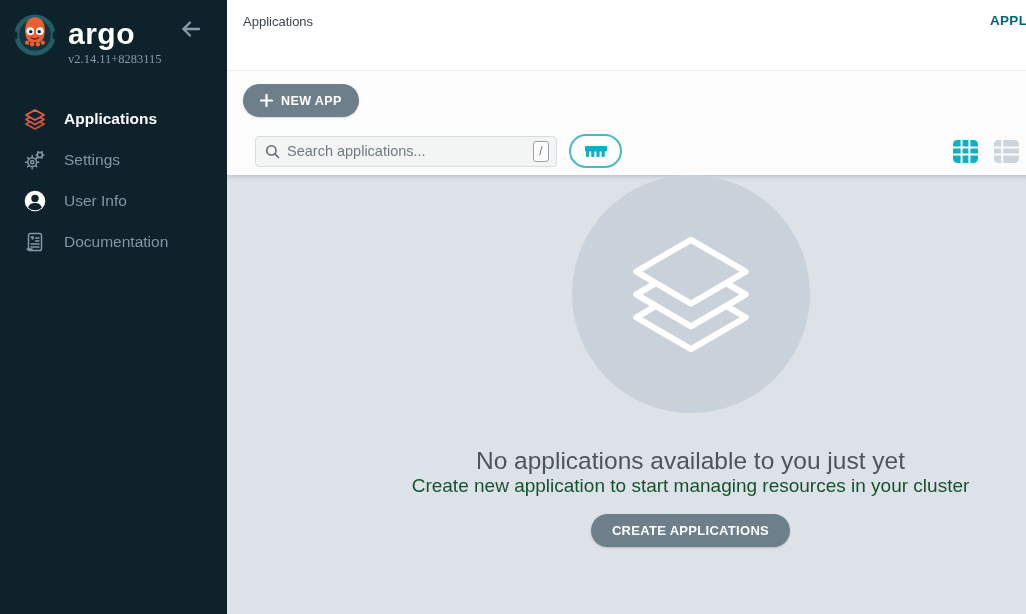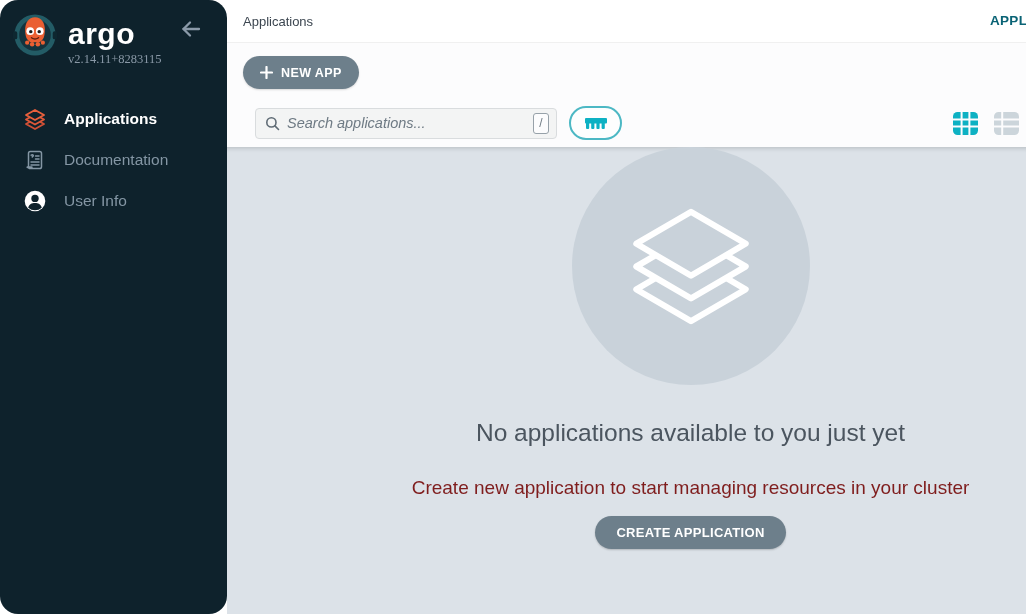--- a/index.html
+++ b/index.html
@@ -1,21 +1,21 @@
 <!DOCTYPE html>
 <html style="--sidebar-bg: #0e222c; --accent-teal: #0db1c3; --teal-dark-text: #0a6375; --slate-button: #6d7f8b; --content-bg: #dce2e8; --circle-bg: #c9d2da; --orange: #e8603d; --muted-text: #8496a4;"><head>
 <meta charset="utf-8">
 <style>
   * { margin:0; padding:0; box-sizing:border-box; }
   html,body { width:1026px; height:614px; overflow:hidden;
     font-family:"Liberation Sans", sans-serif; background:#fff; }
   .app { display:flex; width:1026px; height:614px; }
 
   
-  .sidebar { width:227px; flex-shrink:0; background:var(--sidebar-bg); position:relative;border-radius:18px; }
+  .sidebar { width:227px; flex-shrink:0; background:var(--sidebar-bg); position:relative; }
   .logo-row { padding:12px 0 0 12px; display:flex; position:relative; }
   .brand-col { margin-left:10px; margin-top:5px; }
   .brand { font-size:30px; font-weight:bold; color:#fff; letter-spacing:.5px; line-height:1.1; }
   .version { font-size:12.5px; color:#8a99a7; margin-top:2px;font-family:Liberation Serif, serif; }
   .collapse { position:absolute; right:24px; top:17px; cursor:pointer; display:flex; }
   nav { margin-top:31px; }
   .nav-item { height:41px; display:flex; align-items:center; padding-left:22px;
     cursor:pointer; color:var(--muted-text); font-size:15.5px; }
   .nav-item.active { color:#fff; font-weight:bold; }
   .nicon { width:25px; height:25px; margin-right:17px; display:flex;
@@ -23,51 +23,51 @@
 
   
   .main { flex:1; display:flex; flex-direction:column; min-width:0; }
   .topbar { height:42px; background:#fff; display:flex; align-items:center;
     padding-left:16px; position:relative; overflow:hidden; flex-shrink:0; }
   .breadcrumb { font-size:13px; color:#3c4650; }
   .top-tab { position:absolute; left:763px; top:13px; font-size:13.5px; font-weight:bold;
     color:var(--teal-dark-text); letter-spacing:.3px; white-space:nowrap; cursor:pointer; }
 
   .toolbar { background:#fcfcfd; border-top:1px solid #f0f0f0; height:105px;
-    padding:13px 0 0 16px; flex-shrink:0; }
+    padding:13px 0 0 16px; flex-shrink:0;margin-top:28px; }
   .btn-row { display:flex; gap:4px; }
   .pill-btn { height:33px; border:none; border-radius:17px; background:var(--slate-button);
     color:#fff; font-family:inherit; font-size:12.5px; font-weight:bold; letter-spacing:.4px;
     padding:0 17px; display:inline-flex; align-items:center; gap:8px; cursor:pointer;
     box-shadow:0 1px 2px rgba(0,0,0,.15); }
   .filter-row { margin-top:17px; display:flex; align-items:center;
     padding-left:12px; padding-right:6px; }
   .searchbox { width:302px; height:31px; background:#f3f4f4; border:1px solid #d9dcde;
     border-radius:4px; display:flex; align-items:center; padding:0 7px 0 9px; }
   .searchbox input { flex:1; min-width:0; border:none; background:transparent; outline:none;
-    font-family:inherit; font-size:14.5px; color:#333; margin-left:7px;font-style:italic; }
+    font-family:inherit; font-size:14.5px; color:#333; margin-left:7px; }
   .searchbox input::placeholder { color:#6e7a84; opacity:1; }
   .slash-badge { width:16px; height:21px; border:1px solid #97a1a9; border-radius:3px;
     font-size:12px; color:#707b84; display:flex; align-items:center; justify-content:center;
     background:#fcfcfd; flex-shrink:0; }
   .fav-toggle { width:53px; height:34px; border-radius:17px; border:2px solid #4cb8c4;
     background:#fdfefe; margin-left:12px; display:flex; align-items:center;
     justify-content:center; cursor:pointer; }
   .view-icons { margin-left:auto; display:flex; align-items:center; gap:14px; }
   .view-btn { cursor:pointer; display:flex; }
 
   
   .content { flex:1; background:var(--content-bg); overflow:hidden;
     box-shadow:inset 0 6px 5px -5px rgba(0,0,0,.18); display:flex; justify-content:center; }
   .empty { transform:translateX(64px); display:flex; flex-direction:column;
     align-items:center; text-align:center; }
   .big-circle { width:238px; height:238px; border-radius:50%; background:var(--circle-bg);
     display:flex; align-items:center; justify-content:center; }
   .empty-title { margin-top:34px; font-size:24.5px; font-weight:normal; color:#4b555f; }
-  .empty-sub { margin-top:30px; font-size:19px; font-weight:normal; color:#7f1d1d; }
+  .empty-sub { margin-top:0; font-size:19px; font-weight:normal; color:#14532d; }
   .cta { margin-top:17px; height:33px; border:none; border-radius:17px;
     background:var(--slate-button); color:#fff; font-family:inherit; font-size:13px;
     font-weight:bold; letter-spacing:.3px; padding:0 21px; cursor:pointer;
     box-shadow:0 1px 2px rgba(0,0,0,.2); }
 
   
   .stroke-muted { stroke:var(--muted-text); fill:none; stroke-width:1.5; }
   .layers-orange path { fill:var(--sidebar-bg); stroke-width:1.9; stroke-linejoin:round; }
   .layers-big path { fill:var(--circle-bg); stroke:#fff; stroke-width:8; stroke-linejoin:round; }
   .wstroke { stroke:#fff; stroke-width:2.2; fill:none; stroke-linecap:round; }
@@ -119,39 +119,53 @@
             <path d="M12 12 L21 17 L12 22 L3 17 Z" stroke="#d05036"></path>
             <path d="M12 7.5 L21 12.5 L12 17.5 L3 12.5 Z" stroke="#de5839"></path>
             <path d="M12 3 L21 8 L12 13 L3 8 Z" stroke="var(--orange)"></path>
           </svg>
         </span>
         <span>Applications</span>
       </div>
       <div class="nav-item">
         <span class="nicon">
           <svg width="24" height="24" viewBox="0 0 24 24">
+            <g class="stroke-muted" stroke-linecap="round">
+              <circle cx="9.2" cy="14.2" r="4.4"></circle>
+              <circle cx="9.2" cy="14.2" r="1.6"></circle>
+              <path d="M13.8 14.2h2M9.2 9.6v-2M4.6 14.2h-2M9.2 18.8v2M12.4 11l1.4-1.4M6 11 4.6 9.6M12.4 17.4l1.4 1.4M6 17.4l-1.4 1.4"></path>
+              <circle cx="16.9" cy="6.9" r="2.6"></circle>
+              <path d="M19.5 6.9h1.4M14.3 6.9h-1.2M18.2 4.7l.8-1M15.6 4.7l-.8-1M18.2 9.1l.8 1M15.6 9.1l-.6.8"></path>
+            </g>
+          </svg>
+        </span>
+        <span>Settings</span>
+      </div>
+      <div class="nav-item">
+        <span class="nicon">
+          <svg width="24" height="24" viewBox="0 0 24 24">
+            <circle cx="12" cy="12" r="10.3" fill="#fff"></circle>
+            <circle cx="12" cy="9.4" r="3.7" fill="var(--sidebar-bg)"></circle>
+            <path d="M5.2 18.7c.9-3.4 3.5-4.6 6.8-4.6s5.9 1.2 6.8 4.6a10.3 10.3 0 0 1-13.6 0z" fill="var(--sidebar-bg)"></path>
+          </svg>
+        </span>
+        <span>User Info</span>
+      </div>
+      <div class="nav-item">
+        <span class="nicon">
+          <svg width="24" height="24" viewBox="0 0 24 24">
             <g class="stroke-muted" stroke-linecap="round" stroke-linejoin="round">
               <rect x="5.5" y="3.5" width="13" height="17" rx="1.8"></rect>
               <path d="M12.5 8h3.5M12.5 11h3.5M8 14h8M8 17h8"></path>
               <path d="M8.2 7.2q1.2-1 2 0 .4.6-.6 1.2l-.4.6"></path>
               <path d="M4.5 19.2h4.2" stroke-width="2.1"></path>
             </g>
           </svg>
         </span>
         <span>Documentation</span>
-      </div>
-      <div class="nav-item">
-        <span class="nicon">
-          <svg width="24" height="24" viewBox="0 0 24 24">
-            <circle cx="12" cy="12" r="10.3" fill="#fff"></circle>
-            <circle cx="12" cy="9.4" r="3.7" fill="var(--sidebar-bg)"></circle>
-            <path d="M5.2 18.7c.9-3.4 3.5-4.6 6.8-4.6s5.9 1.2 6.8 4.6a10.3 10.3 0 0 1-13.6 0z" fill="var(--sidebar-bg)"></path>
-          </svg>
-        </span>
-        <span>User Info</span>
       </div>
     </nav>
   </aside>
 
   <main class="main">
 
     <header class="topbar">
       <span class="breadcrumb">Applications</span>
       <span class="top-tab">APPLICATIONS</span>
     </header>
@@ -211,17 +225,17 @@
       <div class="empty">
         <div class="big-circle">
           <svg width="152" height="125" viewBox="0 0 200 164" class="layers-big">
             <path d="M100 70 L172 112 L100 154 L28 112 Z"></path>
             <path d="M100 40 L172 82 L100 124 L28 82 Z"></path>
             <path d="M100 10 L172 52 L100 94 L28 52 Z"></path>
           </svg>
         </div>
         <h1 class="empty-title">No applications available to you just yet</h1>
         <h2 class="empty-sub">Create new application to start managing resources in your cluster</h2>
-        <button class="cta">CREATE APPLICATION</button>
+        <button class="cta">CREATE APPLICATIONS</button>
       </div>
     </div>
   </main>
 </div>
 
 </body></html>

